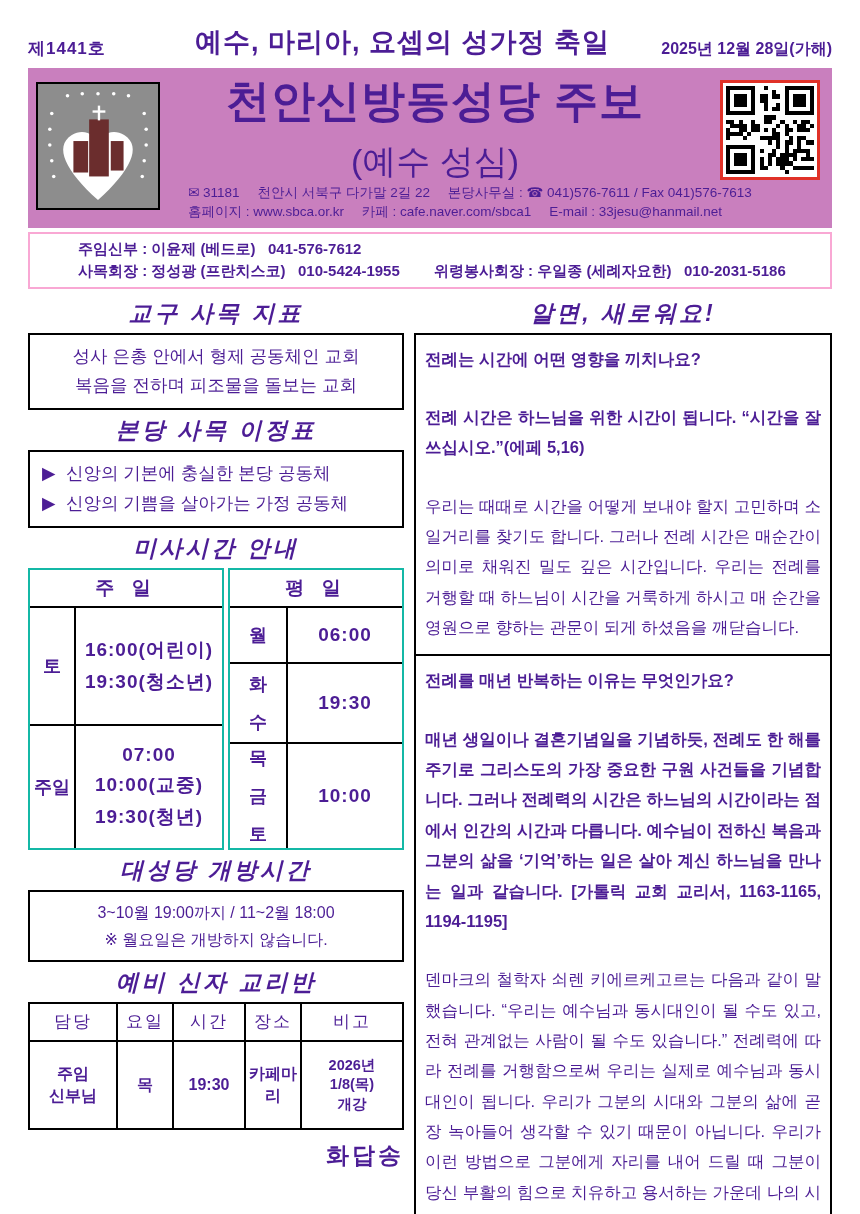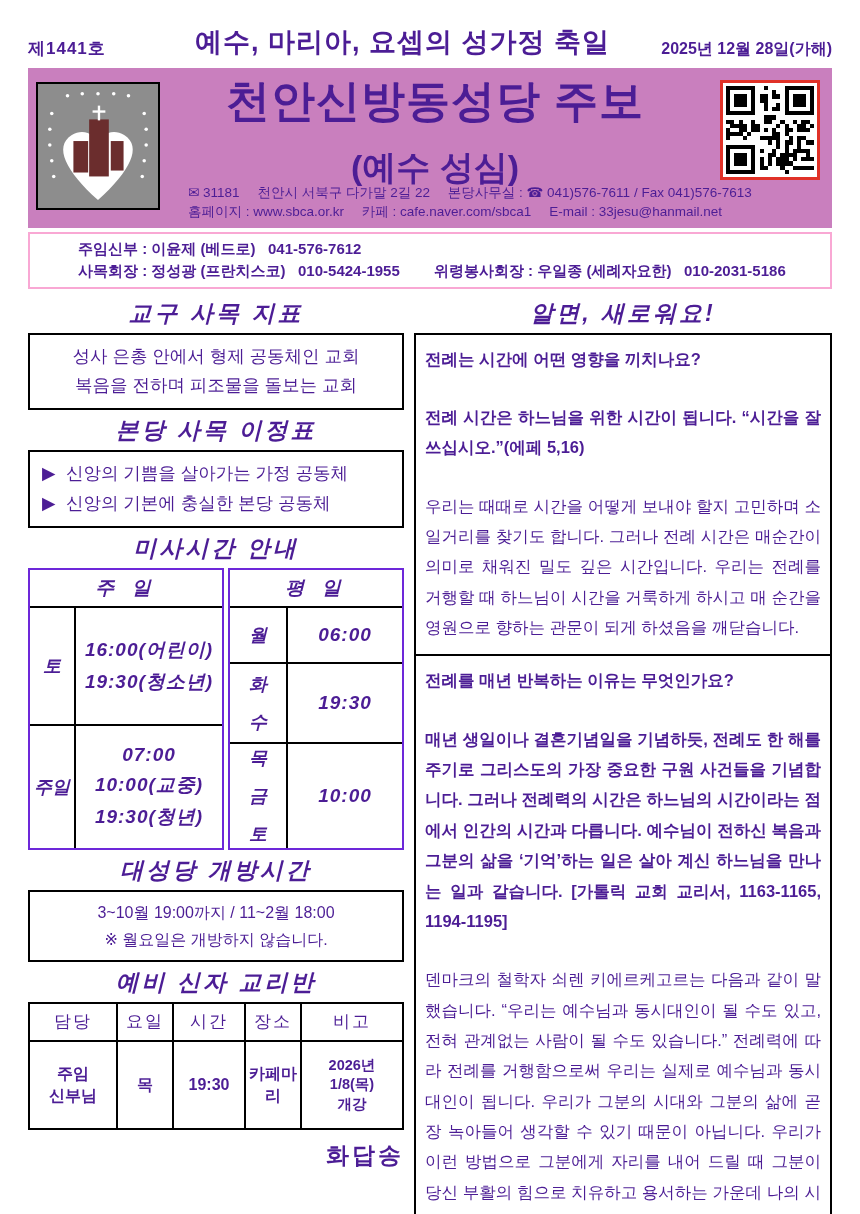--- a/index.html
+++ b/index.html
@@ -13,39 +13,39 @@
   
   .tophead { display:flex; align-items:flex-end; margin:24px 28px 0 28px; }
   .issue-no { font-size:17px; font-weight:bold; width:135px; letter-spacing:1px; }
   .feast-title { flex:1; text-align:center; font-size:27px; font-weight:bold; letter-spacing:1px; white-space:nowrap; }
   .head-date { font-size:16px; font-weight:bold; width:190px; text-align:right; white-space:nowrap; }
   
   .banner { position:relative; margin:8px 28px 0 28px; height:160px; background:#c97fbe; }
   .logo-box { position:absolute; left:8px; top:14px; width:124px; height:128px; border:2px solid #000; background:#8d8d8d; }
   .banner-titles { position:absolute; left:140px; right:130px; top:4px; text-align:center; }
   .banner-title { font-size:44px; font-weight:bold; letter-spacing:1px; white-space:nowrap; }
-  .banner-subtitle { font-size:34px; font-weight:bold; margin-top:14px; }
+  .banner-subtitle { font-size:34px; font-weight:normal; margin-top:8px; }
   .qr-box { position:absolute; right:12px; top:12px; width:100px; height:100px; border:3px solid #e03127; background:#fff; padding:3px; }
   .qr-box svg { width:100%; height:100%; display:block; }
   .contact { position:absolute; left:160px; right:16px; bottom:6px; font-size:13.5px; line-height:1.45; white-space:nowrap; }
   .contact .sp { display:inline-block; width:14px; }
   
   .staffbox { margin:4px 28px 0 28px; border:2px solid #f9a8d4; padding:4px 6px 5px 48px; font-size:15px; font-weight:bold; line-height:1.45; }
   .staffbox .sp { display:inline-block; width:30px; }
   
   .cols { display:flex; margin:4px 28px 0 28px; gap:10px; }
   .colL { width:376px; flex:none; }
   .colR { flex:1; }
   .sec-h { text-align:center; font-size:23px; font-weight:bold; letter-spacing:3px; padding:5px 0 4px 0;font-style:italic; }
   .obox { border:2px solid #000; text-align:center; font-size:17.5px; line-height:1.7; padding:7px 2px; }
   .obox.left { text-align:left; padding-left:12px; }
   .arrow { display:inline-block; width:24px; }
   
   .mass { display:flex; gap:4px; }
-  .mtab { border:2px solid #6d28d9;font-style:italic; }
+  .mtab { border:2px solid #14b8a6; }
   .mtab .mhead { height:38px; display:flex; align-items:center; justify-content:center; font-size:19px; font-weight:bold; letter-spacing:6px; border-bottom:2px solid #000; }
   .mrow { display:flex; border-bottom:2px solid #000; }
   .mrow:last-child { border-bottom:none; }
   .mday { display:flex; flex-direction:column; align-items:center; justify-content:center; border-right:2px solid #000; font-size:18px; font-weight:bold; gap:14px; }
   .mtimes { flex:1; display:flex; flex-direction:column; justify-content:center; align-items:center; gap:6px; }
   .mtime { font-size:19px; font-weight:bold; letter-spacing:1px; white-space:nowrap; }
   .mass-left { width:196px; } .mass-left .mday { width:46px; }
   .mass-right { flex:1; } .mass-right .mday { width:58px; }
   
   table.cate { width:100%; border-collapse:collapse; }
@@ -361,22 +361,22 @@
     <div class="colL">
 
       <div class="sec-h">교구 사목 지표</div>
       <div class="obox">
         <div>성사 은총 안에서 형제 공동체인 교회</div>
         <div>복음을 전하며 피조물을 돌보는 교회</div>
       </div>
 
       <div class="sec-h">본당 사목 이정표</div>
       <div class="obox left">
+        <div><span class="arrow">▶</span><span>신앙의 기본에 충실한 본당 공동체</span></div>
         <div><span class="arrow">▶</span><span>신앙의 기쁨을 살아가는 가정 공동체</span></div>
-        <div><span class="arrow">▶</span><span>신앙의 기본에 충실한 본당 공동체</span></div>
       </div>
 
       <div class="sec-h">미사시간 안내</div>
       <div class="mass">
         <div class="mtab mass-left">
           <div class="mhead">주 일</div>
           <div class="mrow" style="height:118px;">
             <div class="mday">토</div>
             <div class="mtimes">
               <div class="mtime">16:00(어린이)</div>

